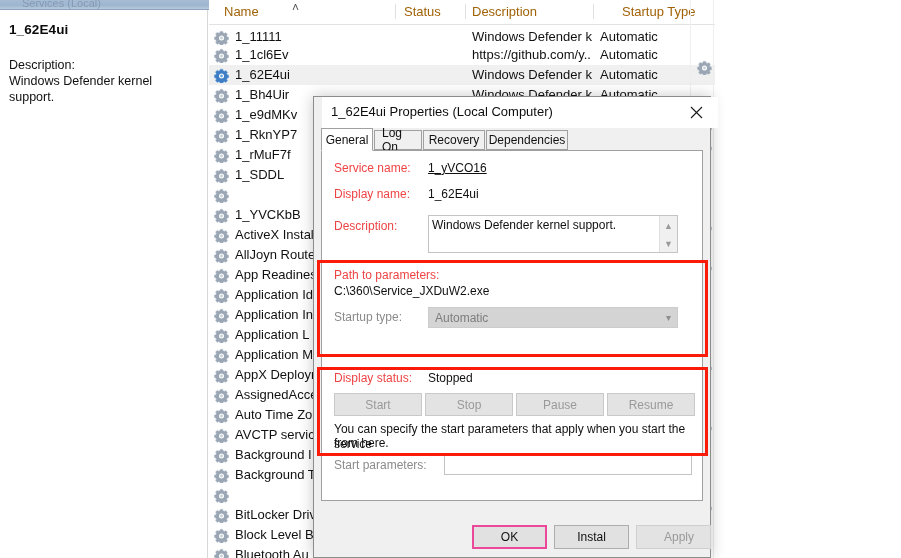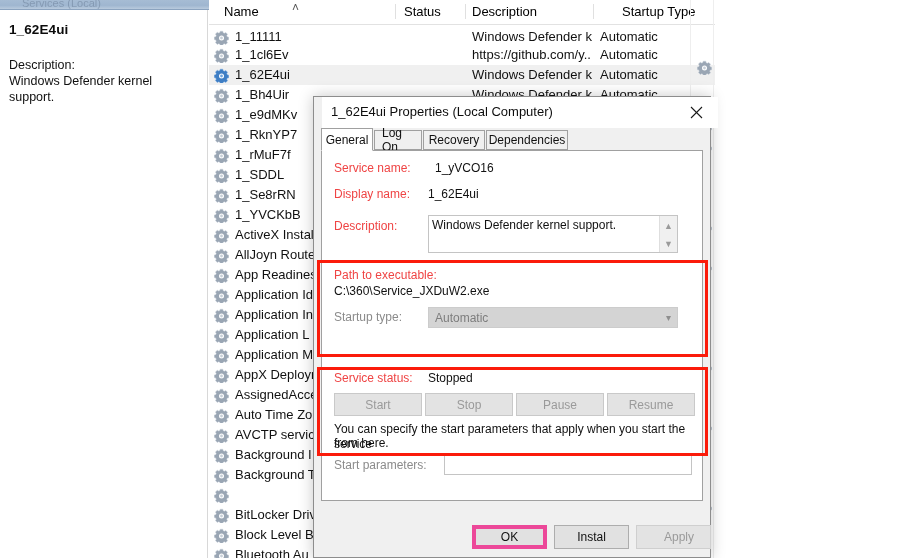--- a/index.html
+++ b/index.html
@@ -56,21 +56,21 @@
   }
   .lv-header {
     position: absolute; left: 0; top: 0;
     width: 692px; height: 25px;
     background: #ffffff;
     border-bottom: 1px solid #e2e2e2;
     box-sizing: border-box;
   }
   .lv-header .col {
     position: absolute; top: 4px;
-    font-size: 13px; color: #000000;
+    font-size: 13px; color: #a16207;
     white-space: nowrap;
   }
   .lv-header .sep {
     position: absolute; top: 4px;
     width: 1px; height: 15px; background: #e0e0e0;
   }
   .lv-sortmark {
     position: absolute; right: 12px; top: 2px;
     font-size: 12px; color: #555; line-height: 12px;
   }
@@ -244,21 +244,21 @@
   .dlg-btn {
     position: absolute; top: 428px;
     width: 75px; height: 24px;
     box-sizing: border-box;
     font-size: 12px;
     display:flex; align-items:center; justify-content:center;
     background: #e1e1e1; border: 1px solid #adadad; color: #111;
     cursor: default;
   }
   .dlg-btn.default {
-    border: 4px solid #ec4899;
+    border: 2px solid #ec4899;
     background: #e1e1e1;
   }
   .dlg-btn.disabled { background: #e3e3e3; border-color:#cfcfcf; color:#9a9a9a;padding-left:11px; }
 
   
   .redbox {
     position: absolute;
     border: 3px solid #fb1b0a;
     box-sizing: border-box;
     pointer-events: none;
@@ -397,21 +397,20 @@
           <div class="lv-cell c-start"></div>
         </div>
         <div class="lv-row" style="top: 160px;">
           <div class="gear">
             <svg width="15" height="15" viewBox="0 0 15 15">
               <path d="M6.2 1.2h2.6l.35 1.5 1.25.5 1.3-.8 1.85 1.85-.8 1.3.5 1.25 1.5.35v2.6l-1.5.35-.5 1.25.8 1.3-1.85 1.85-1.3-.8-1.25.5-.35 1.5H6.2l-.35-1.5-1.25-.5-1.3.8L1.45 12.5l.8-1.3-.5-1.25L.25 9.6V7l1.5-.35.5-1.25-.8-1.3L3.3 2.25l1.3.8 1.25-.5z" fill="#9aa6b4" stroke="#c7cfd8" stroke-width=".5"></path>
               <circle cx="7.5" cy="8" r="2.5" fill="#ffffff"></circle>
               <circle cx="7.5" cy="8" r="1.4" fill="#c7cfd8"></circle>
             </svg>
           </div>
-          <div class="lv-cell c-name">1_Se8rRN</div>
           <div class="lv-cell c-status"></div>
           <div class="lv-cell c-desc"></div>
           <div class="lv-cell c-start"></div>
         </div>
         <div class="lv-row" style="top: 180px;">
           <div class="gear">
             <svg width="15" height="15" viewBox="0 0 15 15">
               <path d="M6.2 1.2h2.6l.35 1.5 1.25.5 1.3-.8 1.85 1.85-.8 1.3.5 1.25 1.5.35v2.6l-1.5.35-.5 1.25.8 1.3-1.85 1.85-1.3-.8-1.25.5-.35 1.5H6.2l-.35-1.5-1.25-.5-1.3.8L1.45 12.5l.8-1.3-.5-1.25L.25 9.6V7l1.5-.35.5-1.25-.8-1.3L3.3 2.25l1.3.8 1.25-.5z" fill="#9aa6b4" stroke="#c7cfd8" stroke-width=".5"></path>
               <circle cx="7.5" cy="8" r="2.5" fill="#ffffff"></circle>
               <circle cx="7.5" cy="8" r="1.4" fill="#c7cfd8"></circle>
@@ -706,44 +705,44 @@
     <div class="tabstrip" id="tabstrip">
         <div class="tab active" style="left: 7px; width: 52px;">General</div>
         <div class="tab" style="left: 60px; width: 48px;">Log On</div>
         <div class="tab" style="left: 109px; width: 62px;">Recovery</div>
         <div class="tab" style="left: 172px; width: 82px;">Dependencies</div>
       </div>
 
     <div class="tabpage">
 
       <div class="fld-label" style="left:12px; top:10px;">Service name:</div>
-      <div class="fld-value" style="left:113px; top:10px;">1_yVCO16</div>
+      <div class="fld-value" style="left:106px; top:10px;text-decoration:underline;">1_yVCO16</div>
 
       <div class="fld-label" style="left:12px; top:36px;">Display name:</div>
       <div class="fld-value" style="left:106px; top:36px;">1_62E4ui</div>
 
       <div class="fld-label" style="left:12px; top:68px;">Description:</div>
       <div class="desc-box">
         <div class="txt">Windows Defender kernel support.</div>
         <div class="desc-scroll">
           <div class="arr" style="top:2px;">▲</div>
           <div class="arr" style="top:20px;">▼</div>
         </div>
       </div>
 
-      <div class="fld-label" style="left:12px; top:117px;">Path to executable:</div>
+      <div class="fld-label" style="left:12px; top:117px;">Path to parameters:</div>
       <div class="fld-value" style="left:12px; top:133px;">C:\360\Service_JXDuW2.exe</div>
 
       <div class="fld-label dim" style="left:12px; top:159px;">Startup type:</div>
       <div class="combo">
         <div class="cv">Automatic</div>
         <div class="chev">▾</div>
       </div>
 
-      <div class="fld-label" style="left:12px; top:220px;">Service status:</div>
+      <div class="fld-label" style="left:12px; top:220px;">Display status:</div>
       <div class="fld-value" style="left:106px; top:220px;">Stopped</div>
 
       <div id="status-buttons">
           <div class="btn" style="left: 12px; top: 242px; width: 88px;">Start</div>
           <div class="btn" style="left: 103px; top: 242px; width: 88px;">Stop</div>
           <div class="btn" style="left: 194px; top: 242px; width: 88px;">Pause</div>
           <div class="btn" style="left: 285px; top: 242px; width: 88px;">Resume</div>
         </div>
 
       <div class="hint" style="top:271px;">You can specify the start parameters that apply when you start the service</div>

